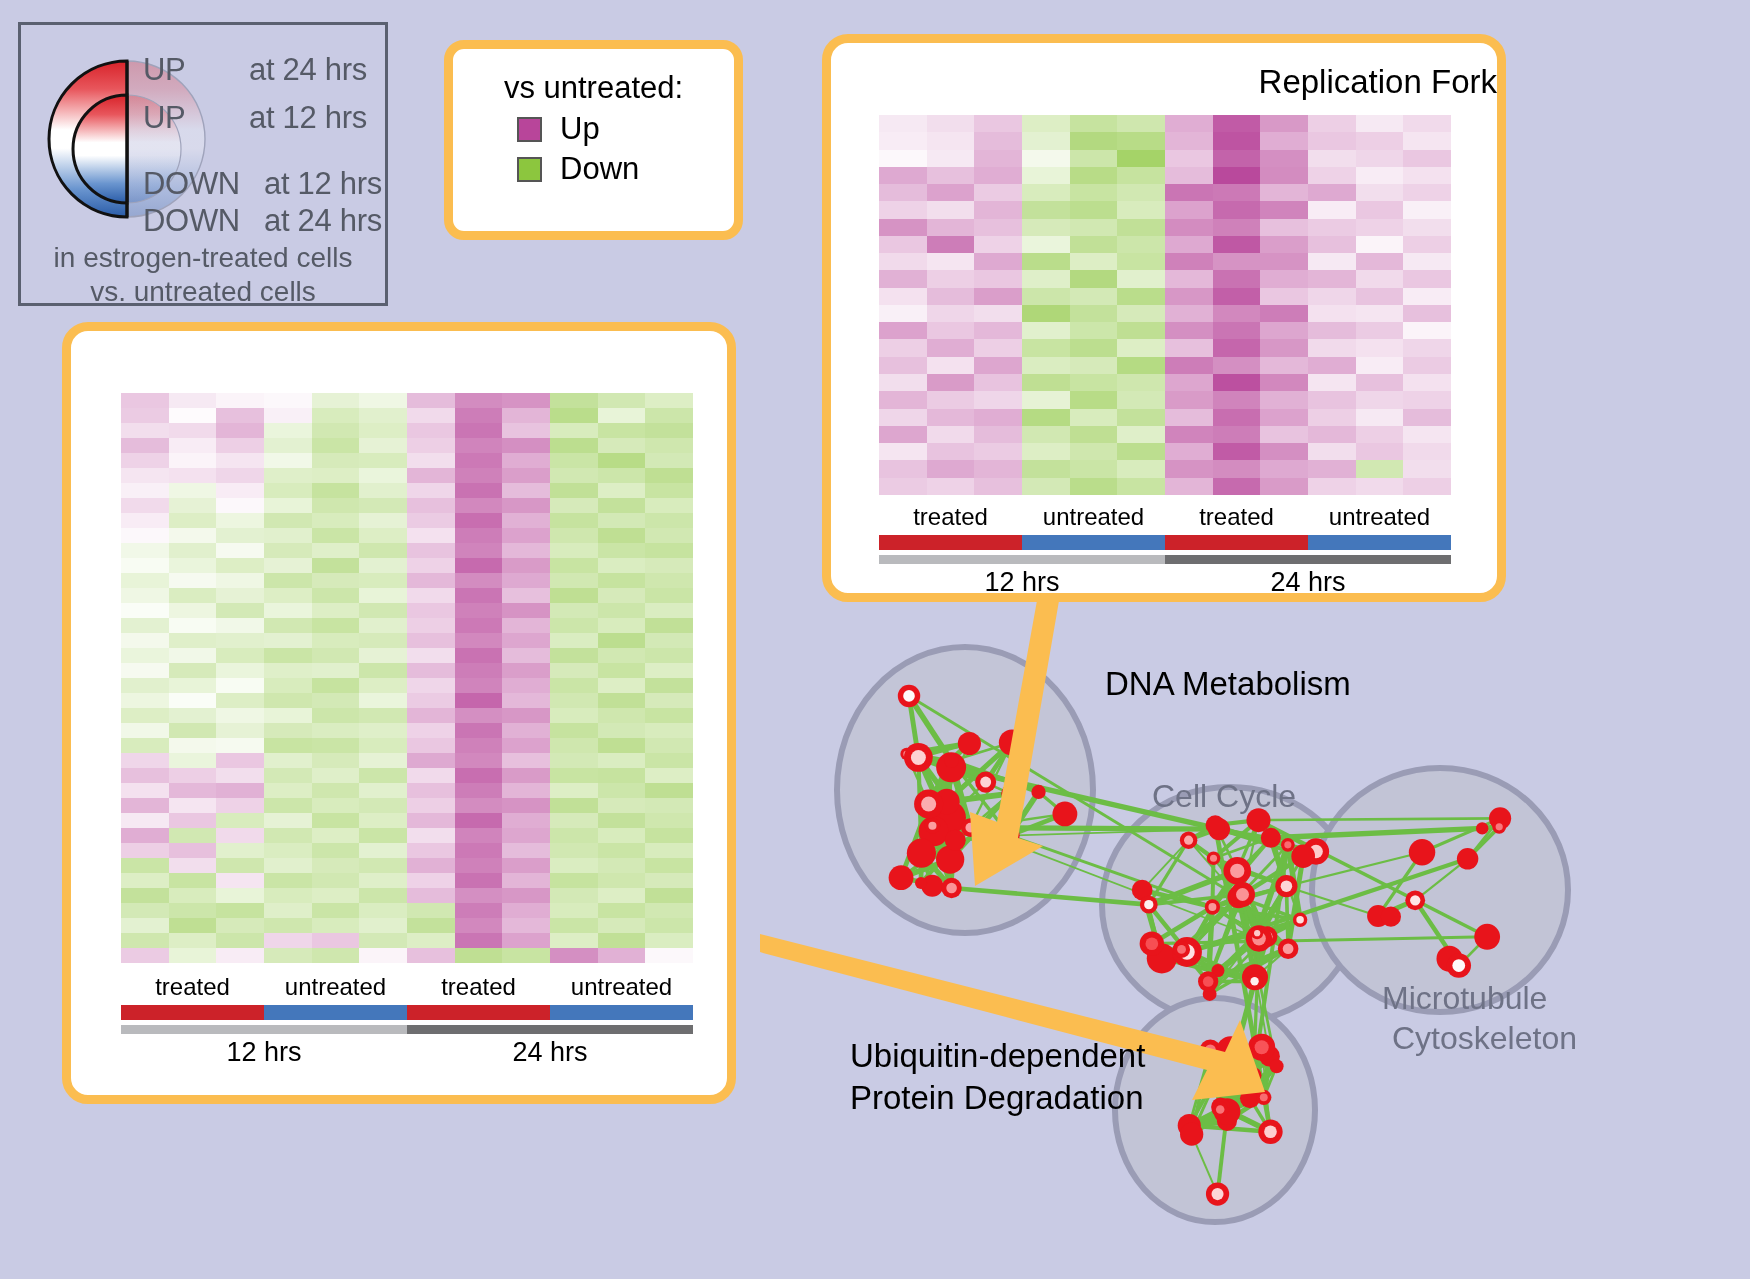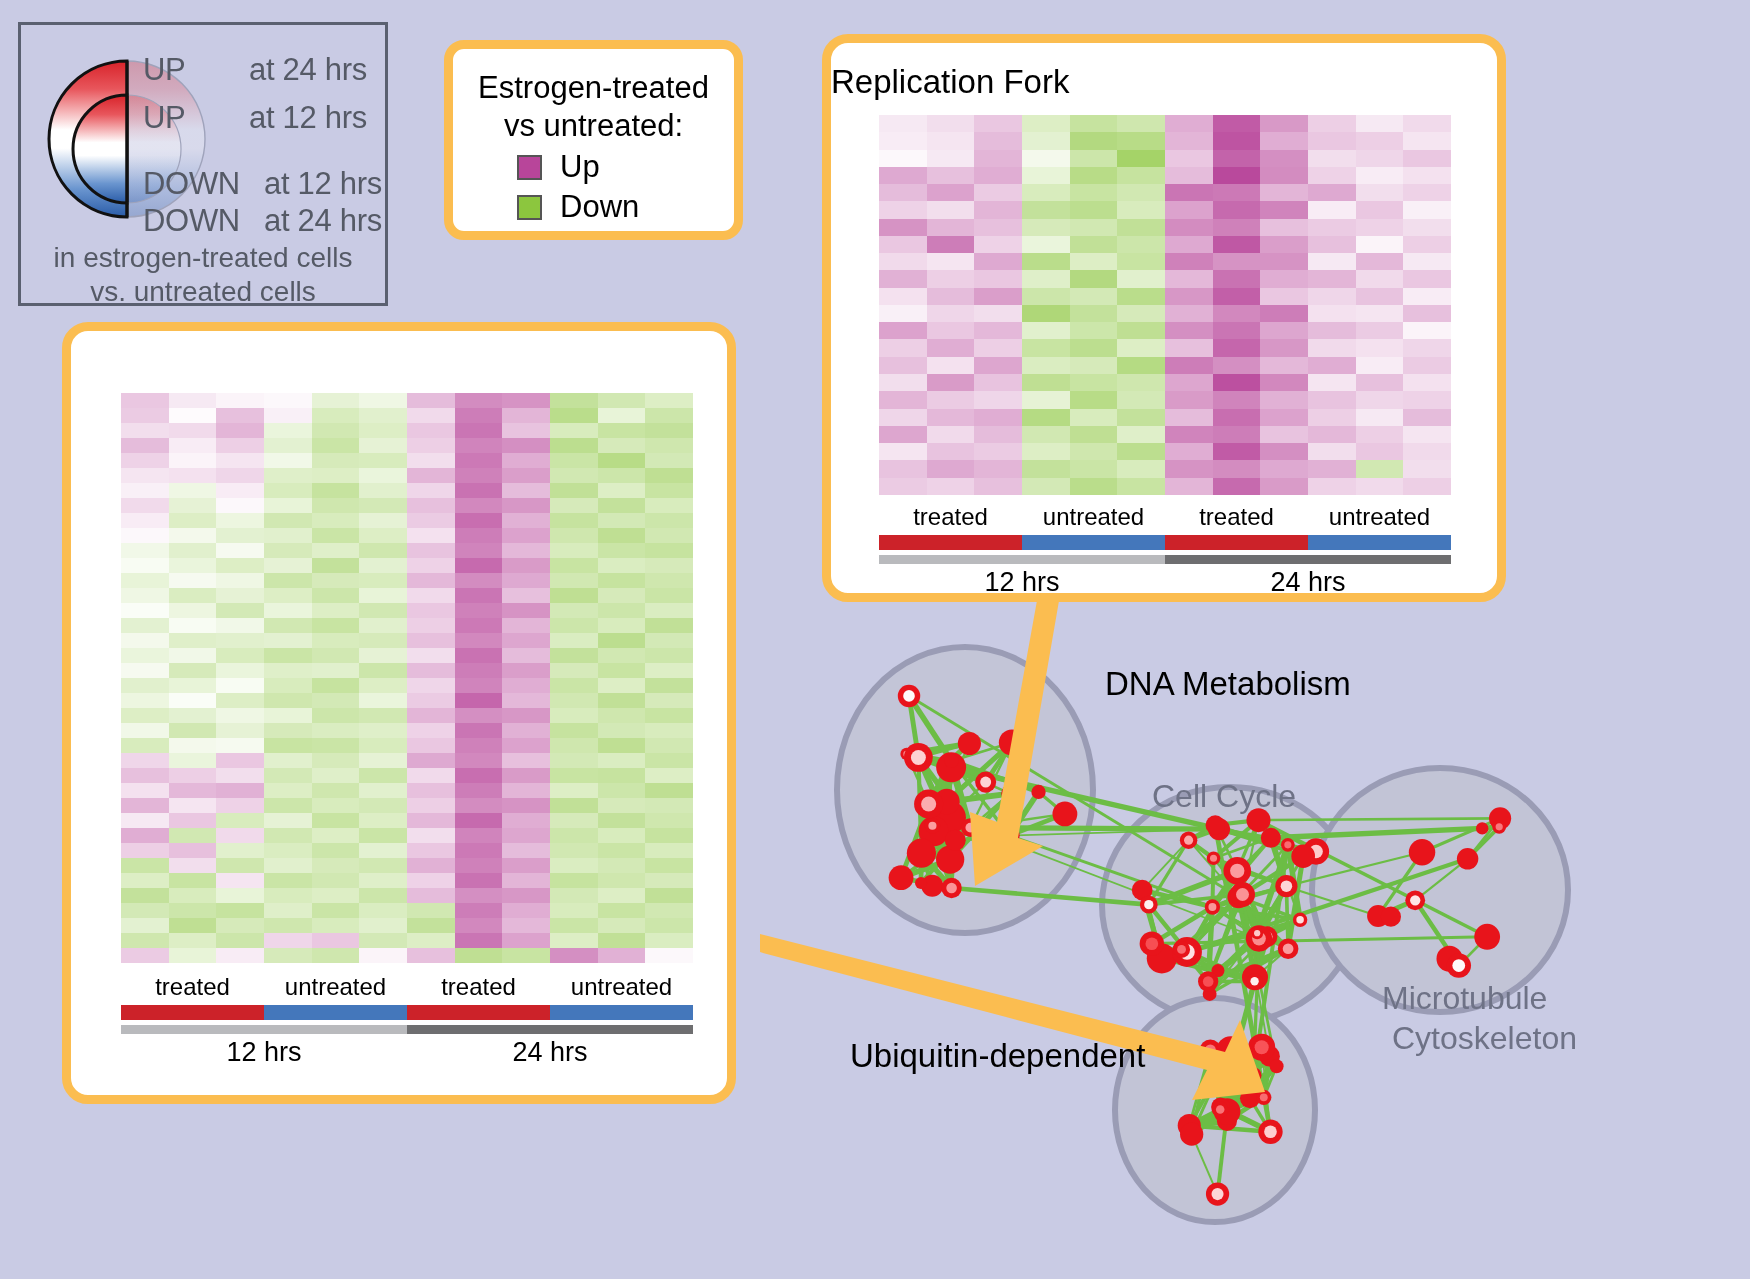--- a/index.html
+++ b/index.html
@@ -39,21 +39,21 @@
   .ud-lab{font-size:31px;color:#000;width:110px;text-align:left;}
 
   
   .panel{
     border:9px solid #fbbd50;border-radius:26px;background:#fff;
     box-sizing:border-box;position:absolute;
   }
   #panel-replication{left:822px;top:34px;width:684px;height:568px;}
   #panel-apc{left:62px;top:322px;width:674px;height:782px;}
   .panel-title{
-    text-align:left;font-size:33px;color:#000;
+    text-align:right;font-size:33px;color:#000;
     margin-top:20px;white-space:nowrap;
   }
   #panel-apc .panel-title{font-size:33px;margin-top:16px;}
   .hm-wrap{position:absolute;}
   .hm{display:flex;flex-direction:column;}
   .hm-row{display:flex;}
   .hm-cell{flex:1 1 0;}
 
   
   .grp-labels{display:flex;}
@@ -112,21 +112,20 @@
 
   <span class="ring-lab" style="left:122px;top:178px;">DOWN</span>
   <span class="ring-lab" style="left:243px;top:178px;">at 24 hrs</span>
 
   <div class="ring-foot" style="top:250px;">vs. untreated cells</div>
   <div class="ring-foot" style="top:216px;">in estrogen-treated cells</div>
 </div>
 
 <div id="updown-card" class="abs">
   <div id="updown-inner">
-    <div class="ud-title">Estrogen-treated</div>
     <div class="ud-title">vs untreated:</div>
     <div class="ud-row">
       <span class="sw" id="sw-up" style="background: rgb(184, 69, 154);"></span>
       <span class="ud-lab">Up</span>
     </div>
     <div class="ud-row">
       <span class="sw" id="sw-down" style="background: rgb(140, 198, 62);"></span>
       <span class="ud-lab">Down</span>
     </div>
   </div>
@@ -1606,13 +1605,14 @@
       <path d="M278 -5 L300 -5 L258 238 L283 246 L215 286 L210 212 L237 222 Z" fill="#fbbd50"></path>
       <path d="M-8 350 L-8 332 L465 452 L480 420 L505 492 L432 500 L447 470 Z" fill="#fbbd50"></path>
     </g>
   </svg>
 
   <div class="net-lab" style="left:345px;top:64px;font-size:33px;color:#000;">DNA Metabolism</div>
   <div class="net-lab" style="left:392px;top:176px;font-size:32px;color:#6e7286;">Cell Cycle</div>
   <div class="net-lab" style="left:622px;top:378px;font-size:32px;color:#6e7286;">Microtubule</div>
   <div class="net-lab" style="left:632px;top:418px;font-size:32px;color:#6e7286;">Cytoskeleton</div>
   <div class="net-lab" style="left:90px;top:436px;font-size:33px;color:#000;">Ubiquitin-dependent</div>
+  <div class="net-lab" style="left:90px;top:478px;font-size:33px;color:#000;">Protein Degradation</div>
 </div>
 
 </body></html>

